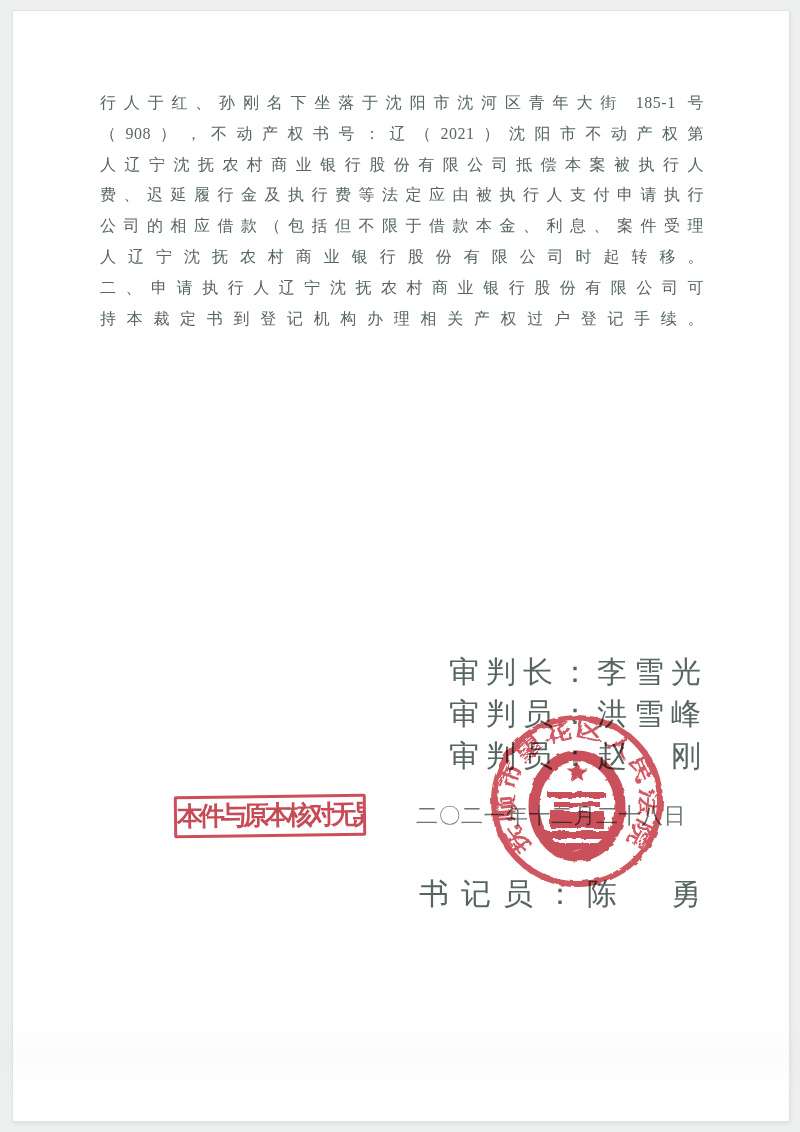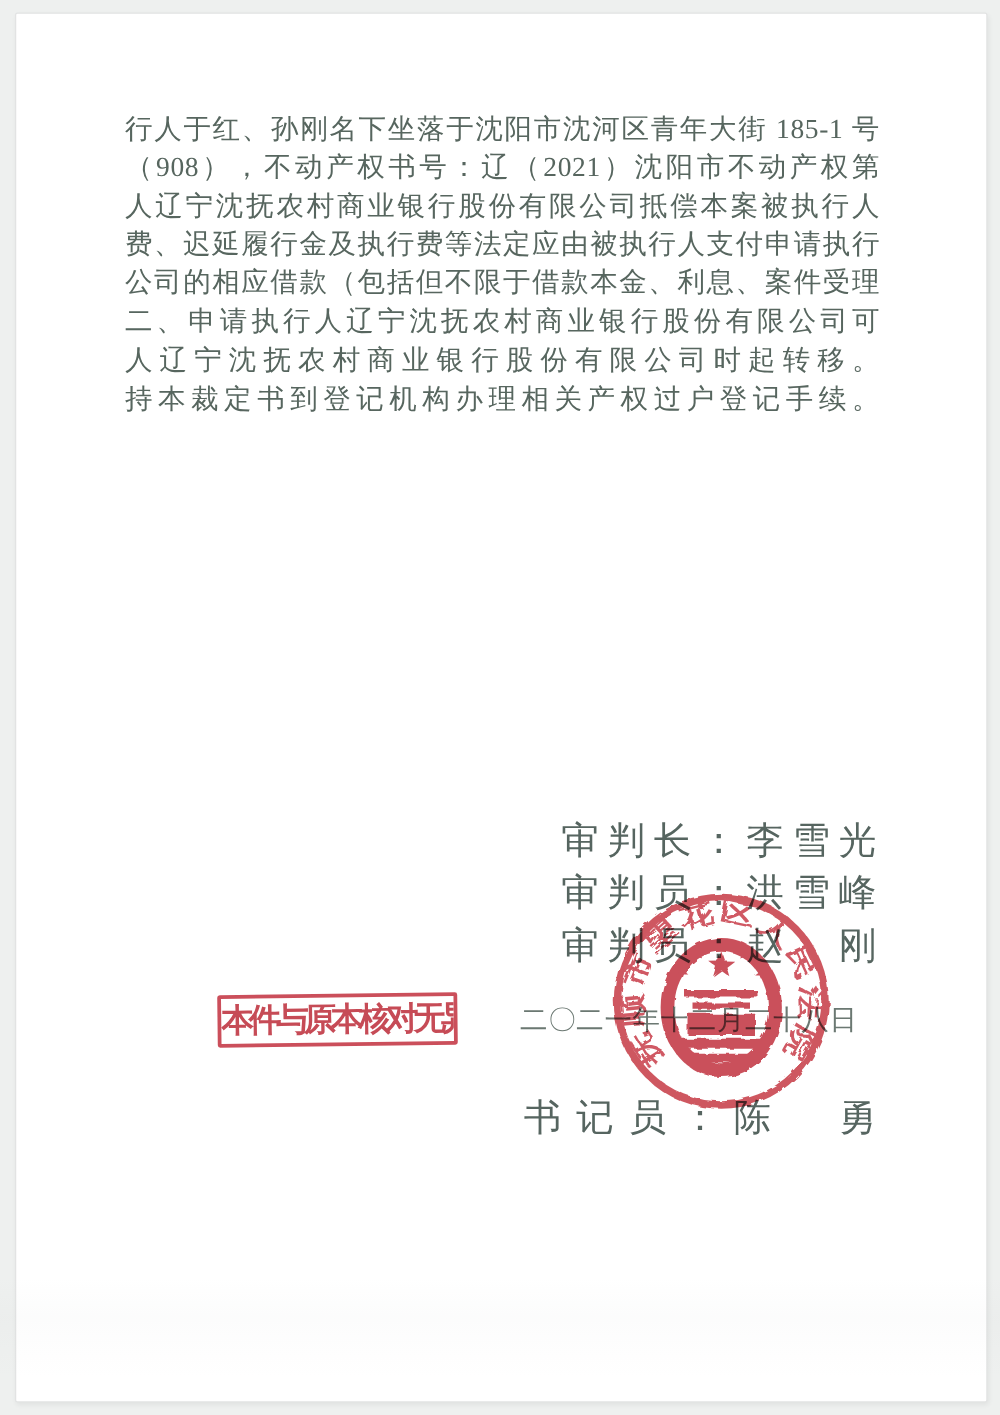--- a/index.html
+++ b/index.html
@@ -40,21 +40,21 @@
       rgba(180,185,183,0.0) 100%);
     pointer-events: none;
   }
 
   
   .body-text {
     position: absolute;
     left: 100px;
     top: 88px;
     width: 604px;
-    font-size: 22px;
+    font-size: 16px;
     line-height: 30.8px;
     color: #57665f;
     letter-spacing: 0.5px;
   }
   .body-text .line {
     text-align: justify;
     text-align-last: justify;
     white-space: nowrap;
   }
   
@@ -135,22 +135,22 @@
 <div id="viewport">
   <div class="page"></div>
   <div class="scan-smudge"></div>
 
   <div class="body-text">
     <div class="line">行人于红、孙刚名下坐落于沈阳市沈河区青年大街 185-1 号</div>
     <div class="line">（908），不动产权书号：辽（2021）沈阳市不动产权第</div>
     <div class="line">人辽宁沈抚农村商业银行股份有限公司抵偿本案被执行人</div>
     <div class="line">费、迟延履行金及执行费等法定应由被执行人支付申请执行</div>
     <div class="line">公司的相应借款（包括但不限于借款本金、利息、案件受理</div>
+    <div class="line">人辽宁沈抚农村商业银行股份有限公司时起转移。</div>
     <div class="line">二、申请执行人辽宁沈抚农村商业银行股份有限公司可</div>
-    <div class="line">人辽宁沈抚农村商业银行股份有限公司时起转移。</div>
     <div class="line">持本裁定书到登记机构办理相关产权过户登记手续。</div>
   </div>
 
   <div class="sig-line sig-judge1">
     <span>审判长：</span><span>李雪光</span>
   </div>
   <div class="sig-line sig-judge2">
     <span>审判员：</span><span>洪雪峰</span>
   </div>
   <div class="sig-line sig-judge3">

